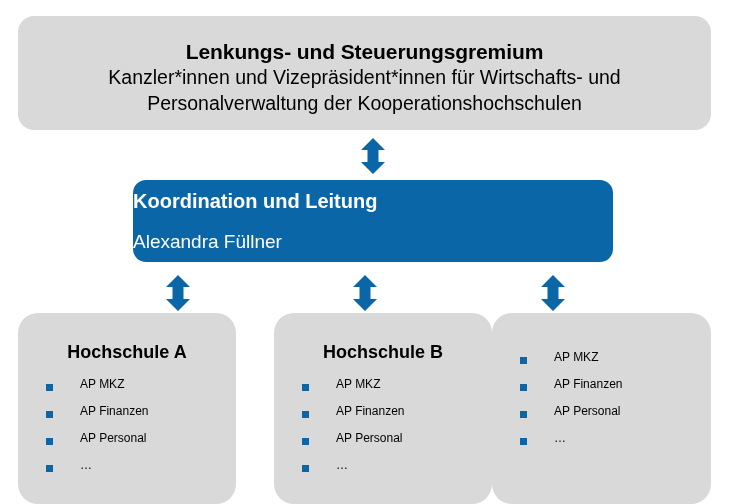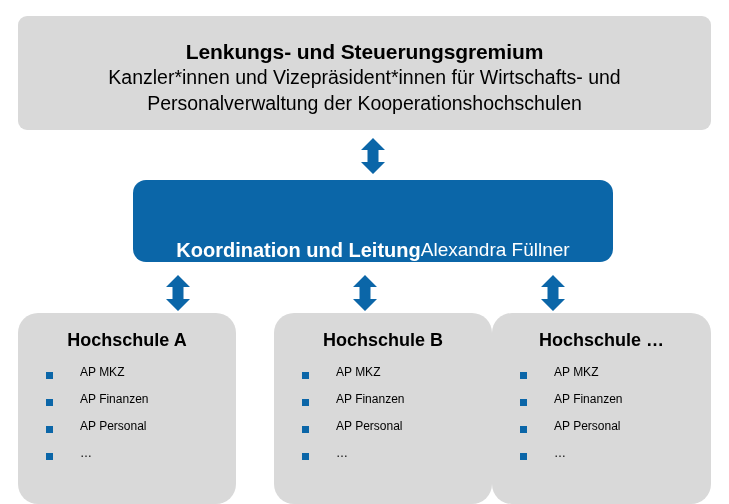--- a/index.html
+++ b/index.html
@@ -33,21 +33,21 @@
     background: #0b66a8;
     color: #ffffff;
   }
 
   
   .top-box {
     left: 18px;
     top: 16px;
     width: 693px;
     height: 114px;
-    border-radius: 9px;
+    border-radius: 16px;
     display: flex;
     flex-direction: column;
     align-items: center;
     justify-content: center;
     padding: 16px 22px 6px 22px;
   }
   .top-title {
     font-size: 21px;
     font-weight: bold;
     line-height: 1.25;
@@ -64,22 +64,22 @@
   }
 
   
   .coord-box {
     left: 133px;
     top: 180px;
     width: 480px;
     height: 82px;
     border-radius: 13px;
     display: flex;
-    flex-direction: row;
-    align-items: flex-end;
+    flex-direction: column;
+    align-items: flex-start;
     justify-content: center;
   }
   .coord-title {
     font-size: 20px;
     font-weight: bold;
     line-height: 1.2;
     text-align: center;
   }
   .coord-name {
     font-size: 19px;
@@ -87,21 +87,21 @@
     line-height: 1.2;
     text-align: center;
     margin-top: 18px;
   }
 
   
   .school-box {
     top: 313px;
     height: 191px;
     border-radius: 20px;
-    padding-top: 12px;
+    padding-top: 24px;
   }
   .school-a { left: 18px;  width: 218px; }
   .school-b { left: 256px; width: 218px; margin-left: 18px; }
   .school-c { left: 492px; width: 219px; }
 
   .school-title {
     font-size: 18px;
     font-weight: bold;
     text-align: center;
     line-height: 1.25;
@@ -225,21 +225,20 @@
         <span class="txt">AP Personal</span>
       </li>
       <li>
         <span class="bullet"></span>
         <span class="txt">…</span>
       </li>
     </ul>
   </div>
 
   <div class="box box-gray school-box school-c">
-    <div class="school-title">Hochschule …</div>
     <ul class="school-list">
       <li>
         <span class="bullet"></span>
         <span class="txt">AP MKZ</span>
       </li>
       <li>
         <span class="bullet"></span>
         <span class="txt">AP Finanzen</span>
       </li>
       <li>

